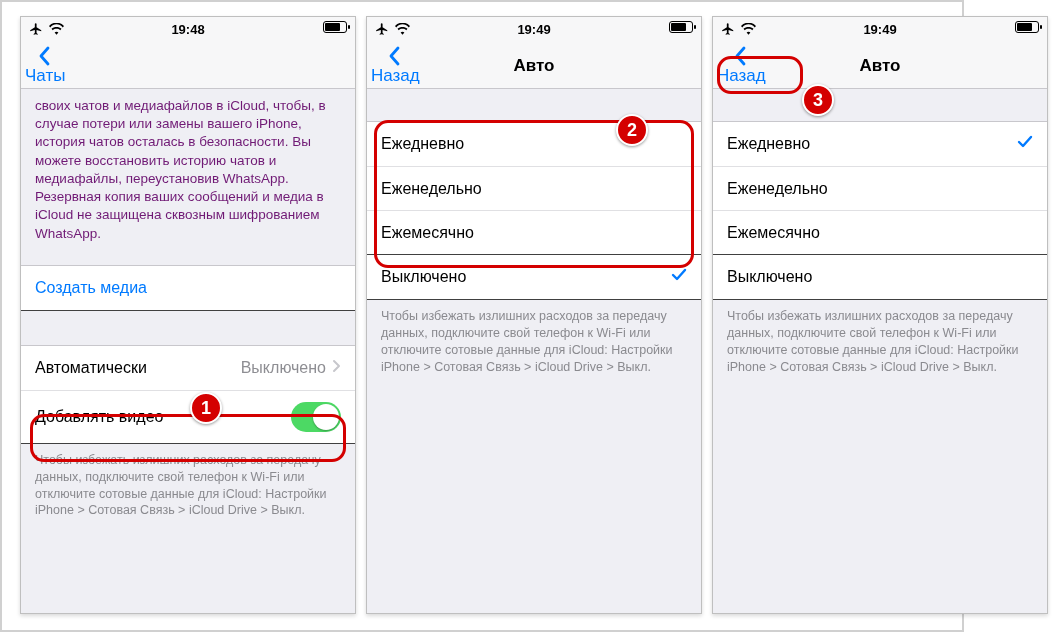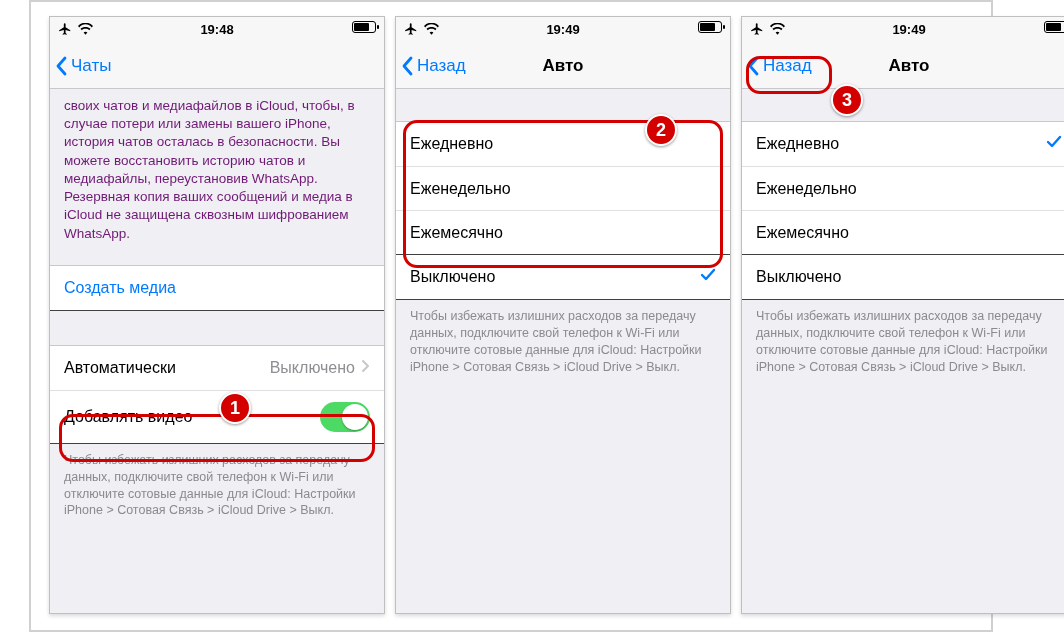--- a/index.html
+++ b/index.html
@@ -9,21 +9,20 @@
     width: 1064px;
     height: 632px;
     overflow: hidden;
   }
   .stage {
     position: relative;
     width: 964px;
     height: 632px;
     border: 2px solid #d0d0d0;
     background: #fff;
-    margin-left: 29px;
   }
   .phone {
     position: absolute;
     top: 14px;
     width: 336px;
     height: 598px;
     background: #efeff4;
     border: 1px solid #bfbfbf;
     box-shadow: 0 2px 4px rgba(0,0,0,0.15);
     overflow: hidden;
@@ -53,20 +52,21 @@
     align-items: center;
   }
   .nav-back {
     color: #007aff;
     font-size: 17px;
     font-weight: 400;
     display: flex;
     align-items: center;
     padding: 0 6px 0 4px;
     cursor: pointer;
+    flex-direction: column;
   }
   .nav-back svg { margin-right: 3px; }
   .nav-title {
     position: absolute;
     left: 50%;
     transform: translateX(-50%);
     font-size: 17px;
     font-weight: 600;
     color: #000;
   }

